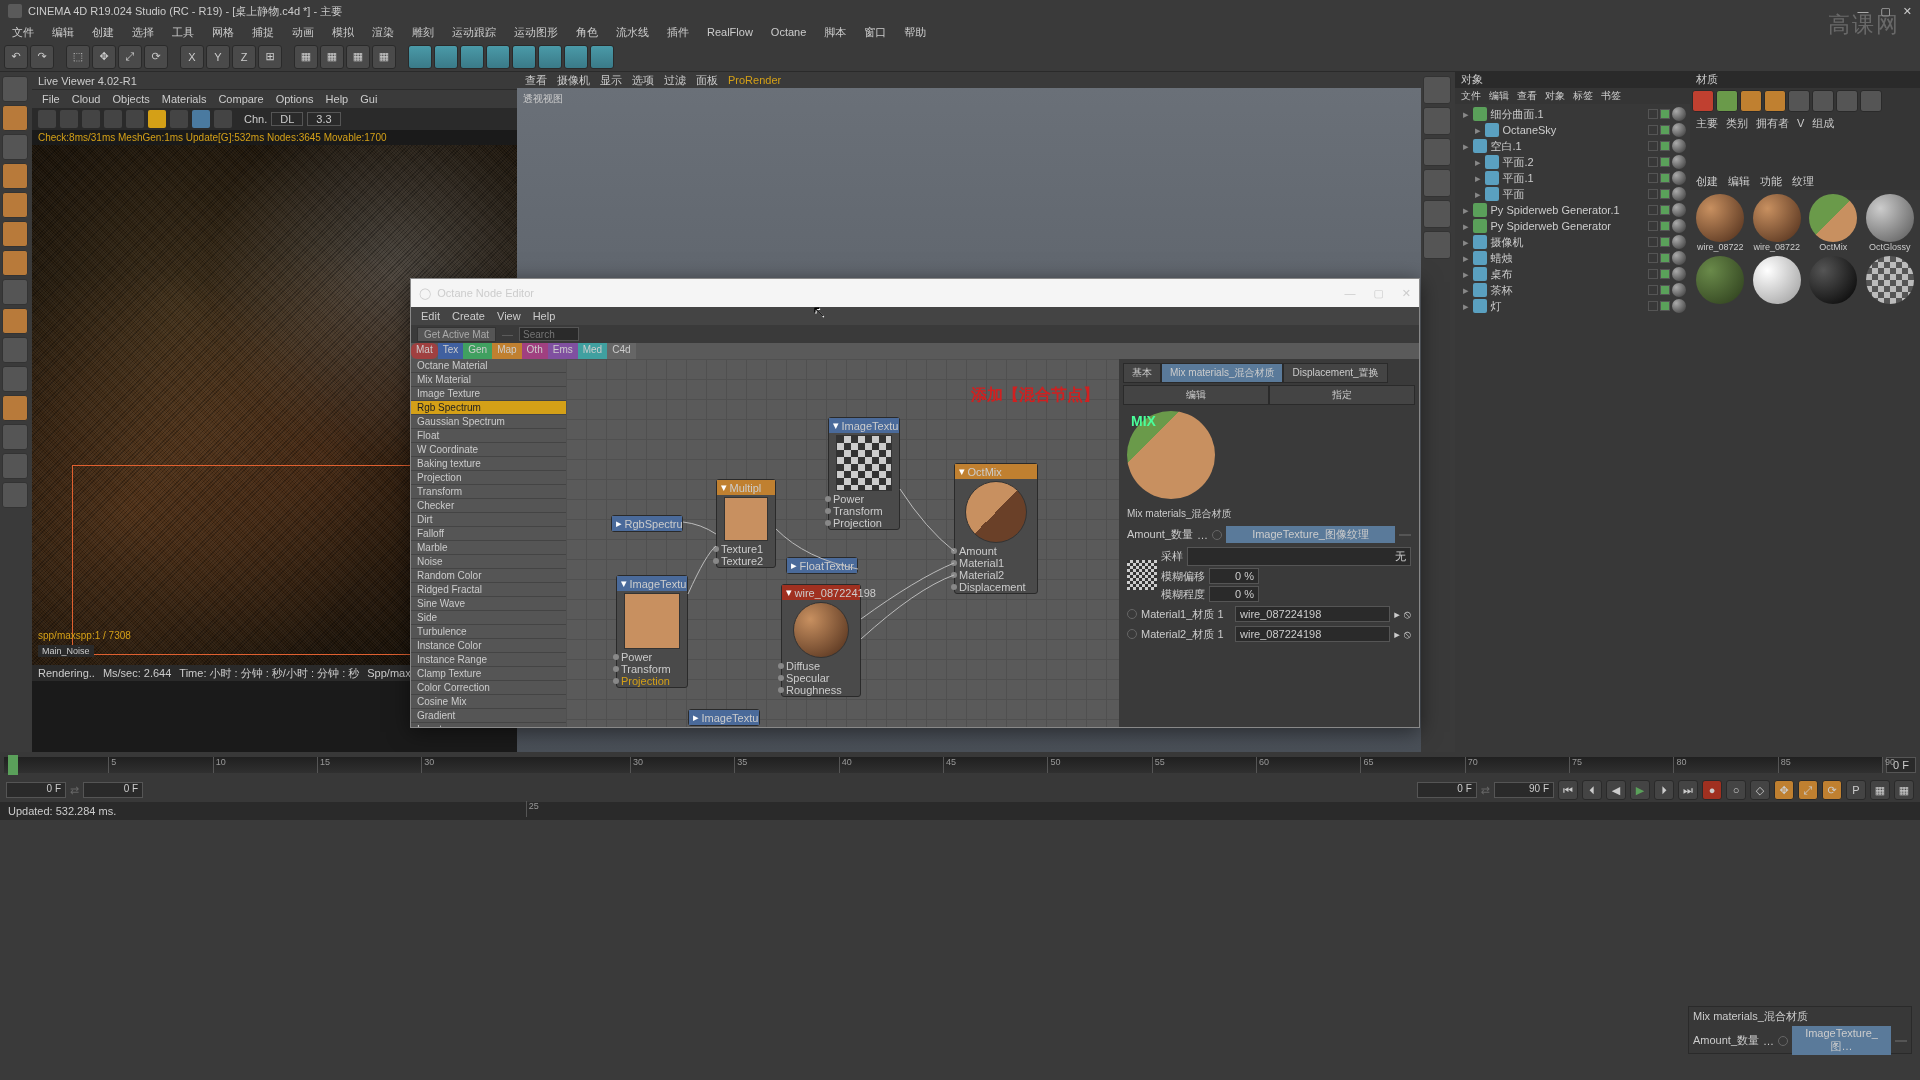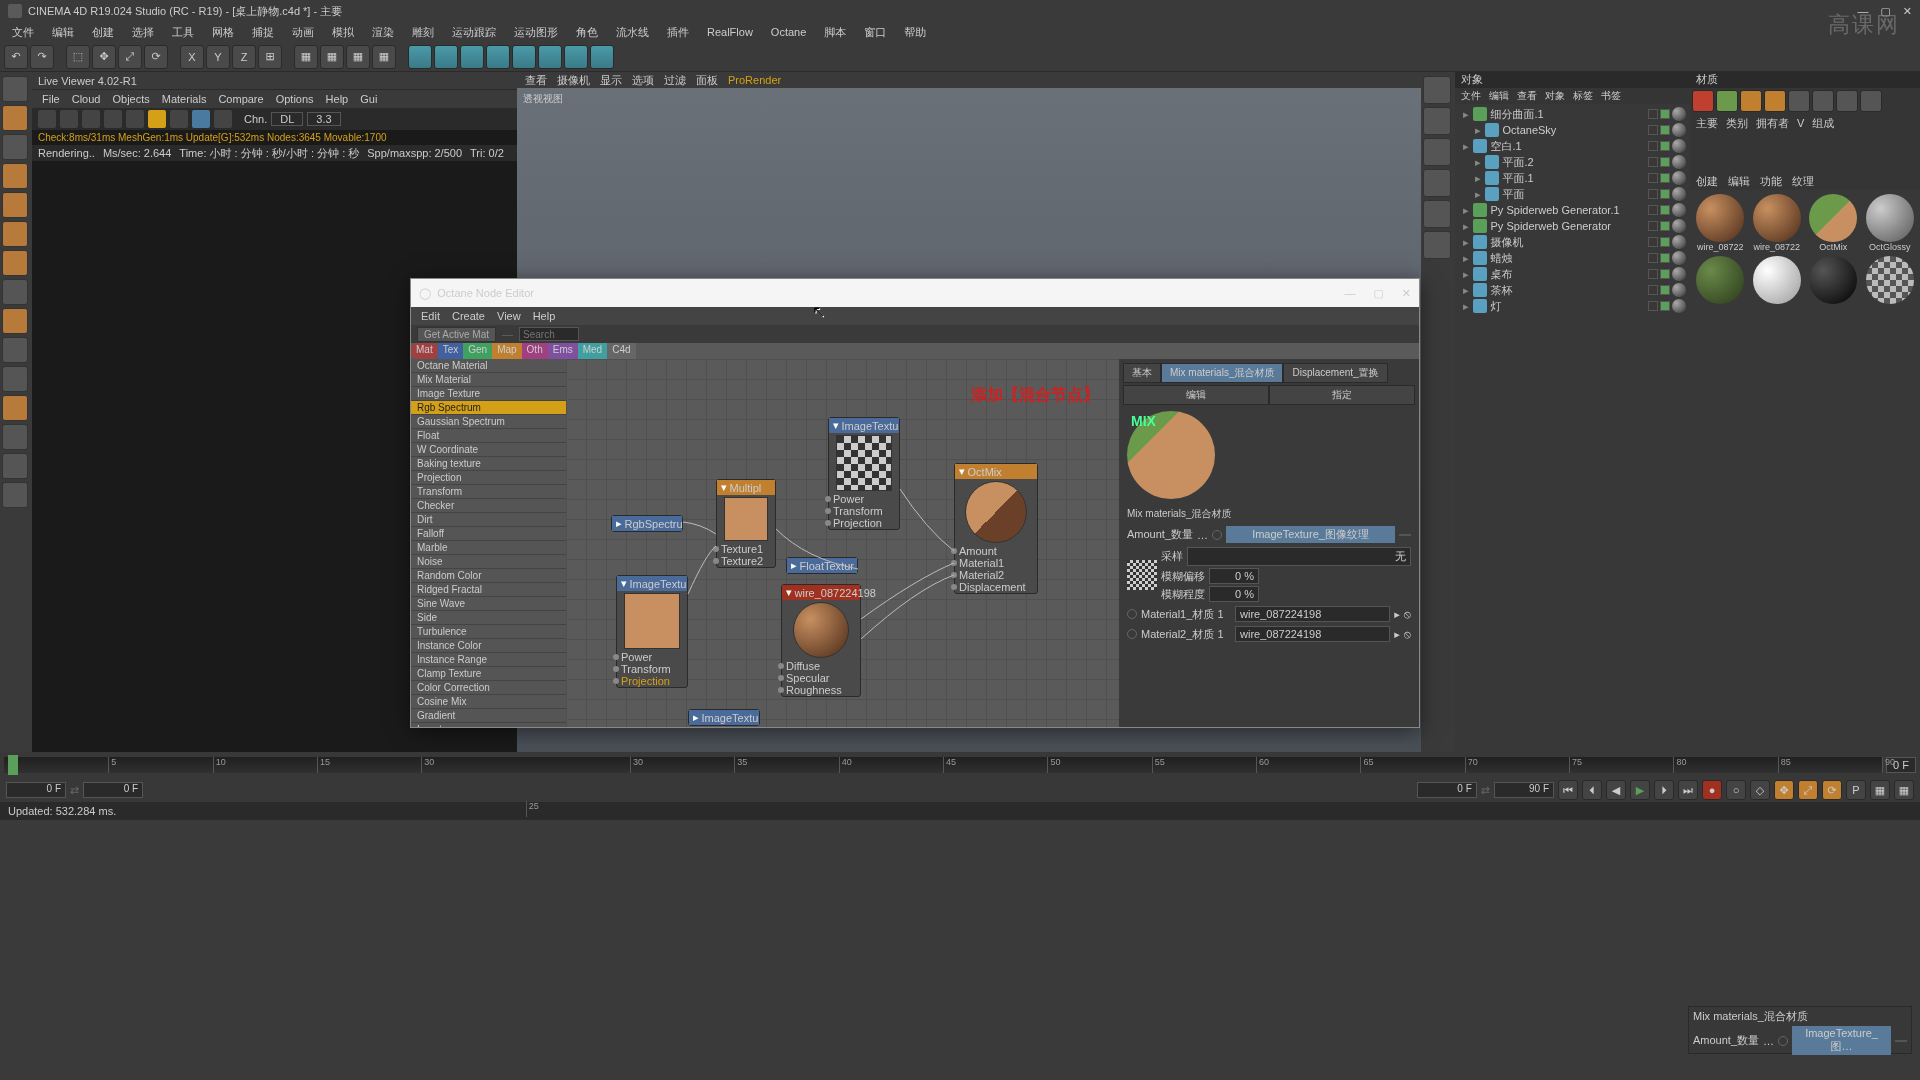--- a/index.html
+++ b/index.html
@@ -270,20 +270,26 @@
       <div class="vc-btn"></div>
       <div class="vc-btn lock"></div>
       <div class="vc-btn"></div>
       <div class="vc-btn" style="background:#4a7aa0"></div>
       <div class="vc-btn"></div>
       <span style="margin-left:8px">Chn.</span>
       <span style="background:#2a2a2a;border:1px solid #555;padding:0 8px">DL</span>
       <span style="background:#2a2a2a;border:1px solid #555;padding:0 8px">3.3</span>
     </div>
     <div style="font-size:10px;color:#d4a017;padding:2px 6px;background:#1a1a1a">Check:8ms/31ms  MeshGen:1ms  Update[G]:532ms  Nodes:3645 Movable:1700</div>
+    <div class="viewer-render" style="height:520px">
+      <div class="noise"></div>
+      <div class="sel-box"></div>
+      <div style="position:absolute;left:6px;bottom:24px;font-size:10px;color:#d4a017">spp/maxspp:1 / 7308</div>
+      <div style="position:absolute;left:6px;bottom:8px;font-size:9px;color:#ccc;background:#2a2a2a;padding:1px 4px">Main_Noise</div>
+    </div>
     <div class="viewer-stat">
       <span style="color:#ccc">Rendering..</span>
       <span style="color:#ccc">Ms/sec: 2.644</span>
       <span>Time: 小时 : 分钟 : 秒/小时 : 分钟 : 秒</span>
       <span style="color:#ccc">Spp/maxspp: 2/500</span>
       <span style="color:#ccc">Tri: 0/2</span>
     </div>
   </div>
 
   <div class="persp">

